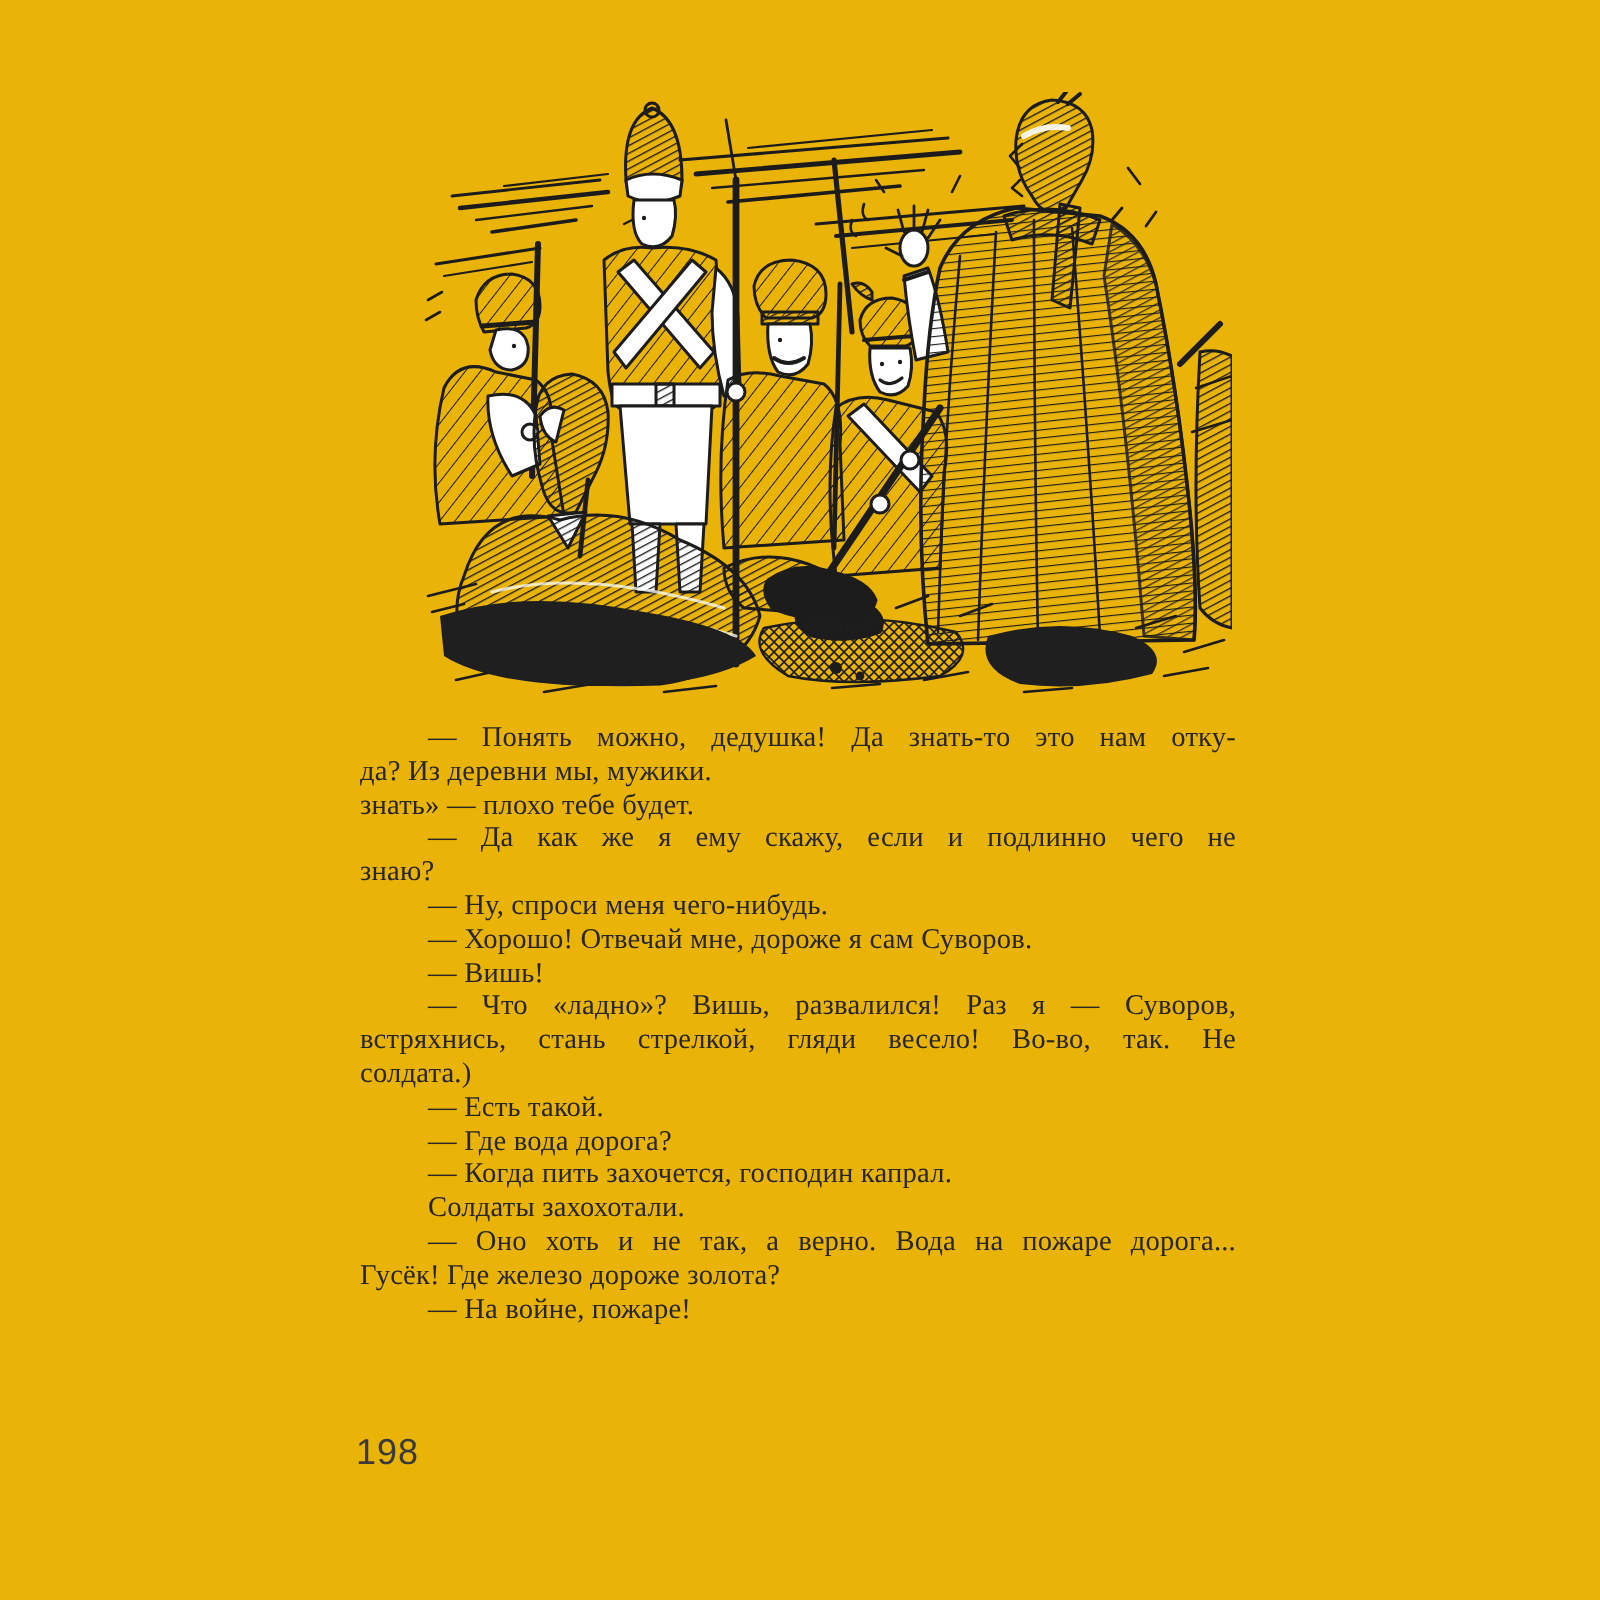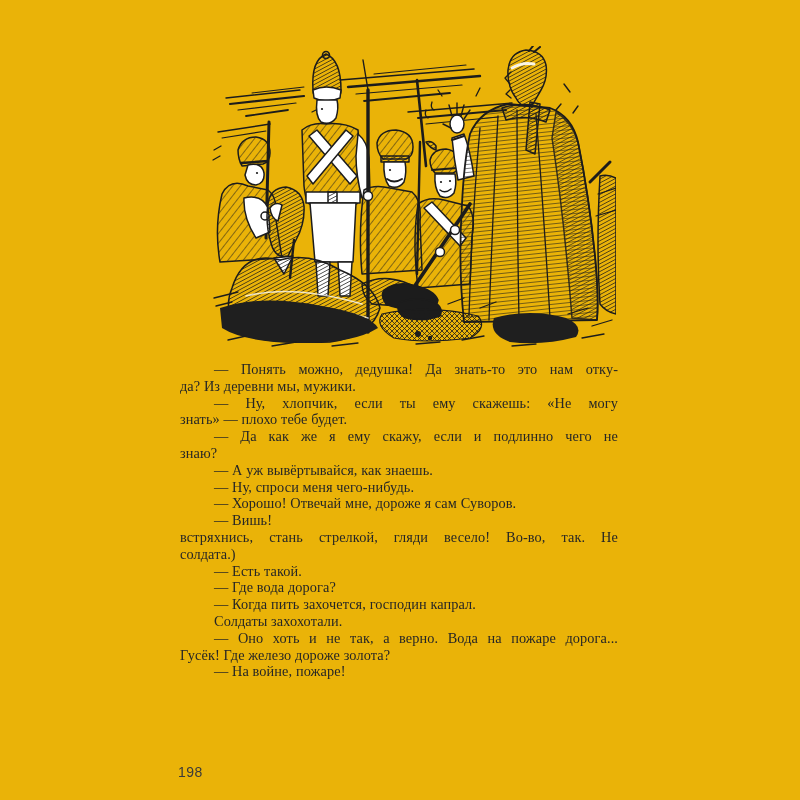--- a/index.html
+++ b/index.html
@@ -32,23 +32,23 @@
   }
   .line {
     text-align: justify;
     text-align-last: left;
     text-justify: inter-word;
   }
   .line.just { text-align-last: justify; }
   .line.indent { text-indent: 34px; }
   .page-number {
     position: absolute;
-    left: 178px; top: 764px;
+    left: 178px; top: 716px;
     font-family: "Liberation Sans", sans-serif;
-    font-size: 14px;
+    font-size: 18px;
     color: #3a3a3a;
     letter-spacing: 0.5px;
   }
 </style>
 </head>
 <body>
 
 <div class="page">
 
   <figure class="illustration" aria-label="Pen-and-ink book drawing: soldiers resting on the ground around a slouching young soldier; a grenadier with a tall mitre cap stands among them holding a musket; Suvorov, seen from behind in a long cloak with a hair queue, stands at the right talking to the soldiers; one soldier raises an open hand">
@@ -200,28 +200,27 @@
         <path d="M2,252 L26,246 M4,260 L20,256 M236,258 L252,252 M268,262 L284,256 M356,268 L376,262 M380,280 L400,274 M370,292 L392,288 M60,300 L84,296 M120,300 L146,297 M204,298 L228,296 M250,294 L272,290 M300,300 L324,298 M16,294 L34,290" stroke-width="1.3"></path>
         <circle cx="206" cy="288" r="3" fill="#1c1c1c" stroke="none"></circle>
         <circle cx="218" cy="292" r="2.2" fill="#1c1c1c" stroke="none"></circle>
       </g>
     </svg>
   </figure>
 
   <main class="text-block">
       <div class="line indent just">— Понять можно, дедушка! Да знать-то это нам отку-</div>
       <div class="line">да? Из деревни мы, мужики.</div>
-      <div class="line indent just">— Ну, хлопчик, если ты ему скажешь: «Не могу</div>
       <div class="line">знать» — плохо тебе будет.</div>
       <div class="line indent just">— Да как же я ему скажу, если и подлинно чего не</div>
       <div class="line">знаю?</div>
-      <div class="line indent">— А уж вывёртывайся, как знаешь.</div>
       <div class="line indent">— Ну, спроси меня чего-нибудь.</div>
       <div class="line indent">— Хорошо! Отвечай мне, дороже я сам Суворов.</div>
       <div class="line indent">— Вишь!</div>
+      <div class="line indent just">— Что «ладно»? Вишь, развалился! Раз я — Суворов,</div>
       <div class="line just">встряхнись, стань стрелкой, гляди весело! Во-во, так. Не</div>
       <div class="line">солдата.)</div>
       <div class="line indent">— Есть такой.</div>
       <div class="line indent">— Где вода дорога?</div>
       <div class="line indent">— Когда пить захочется, господин капрал.</div>
       <div class="line indent">Солдаты захохотали.</div>
       <div class="line indent just">— Оно хоть и не так, а верно. Вода на пожаре дорога...</div>
       <div class="line">Гусёк! Где железо дороже золота?</div>
       <div class="line indent">— На войне, пожаре!</div>
     </main>

